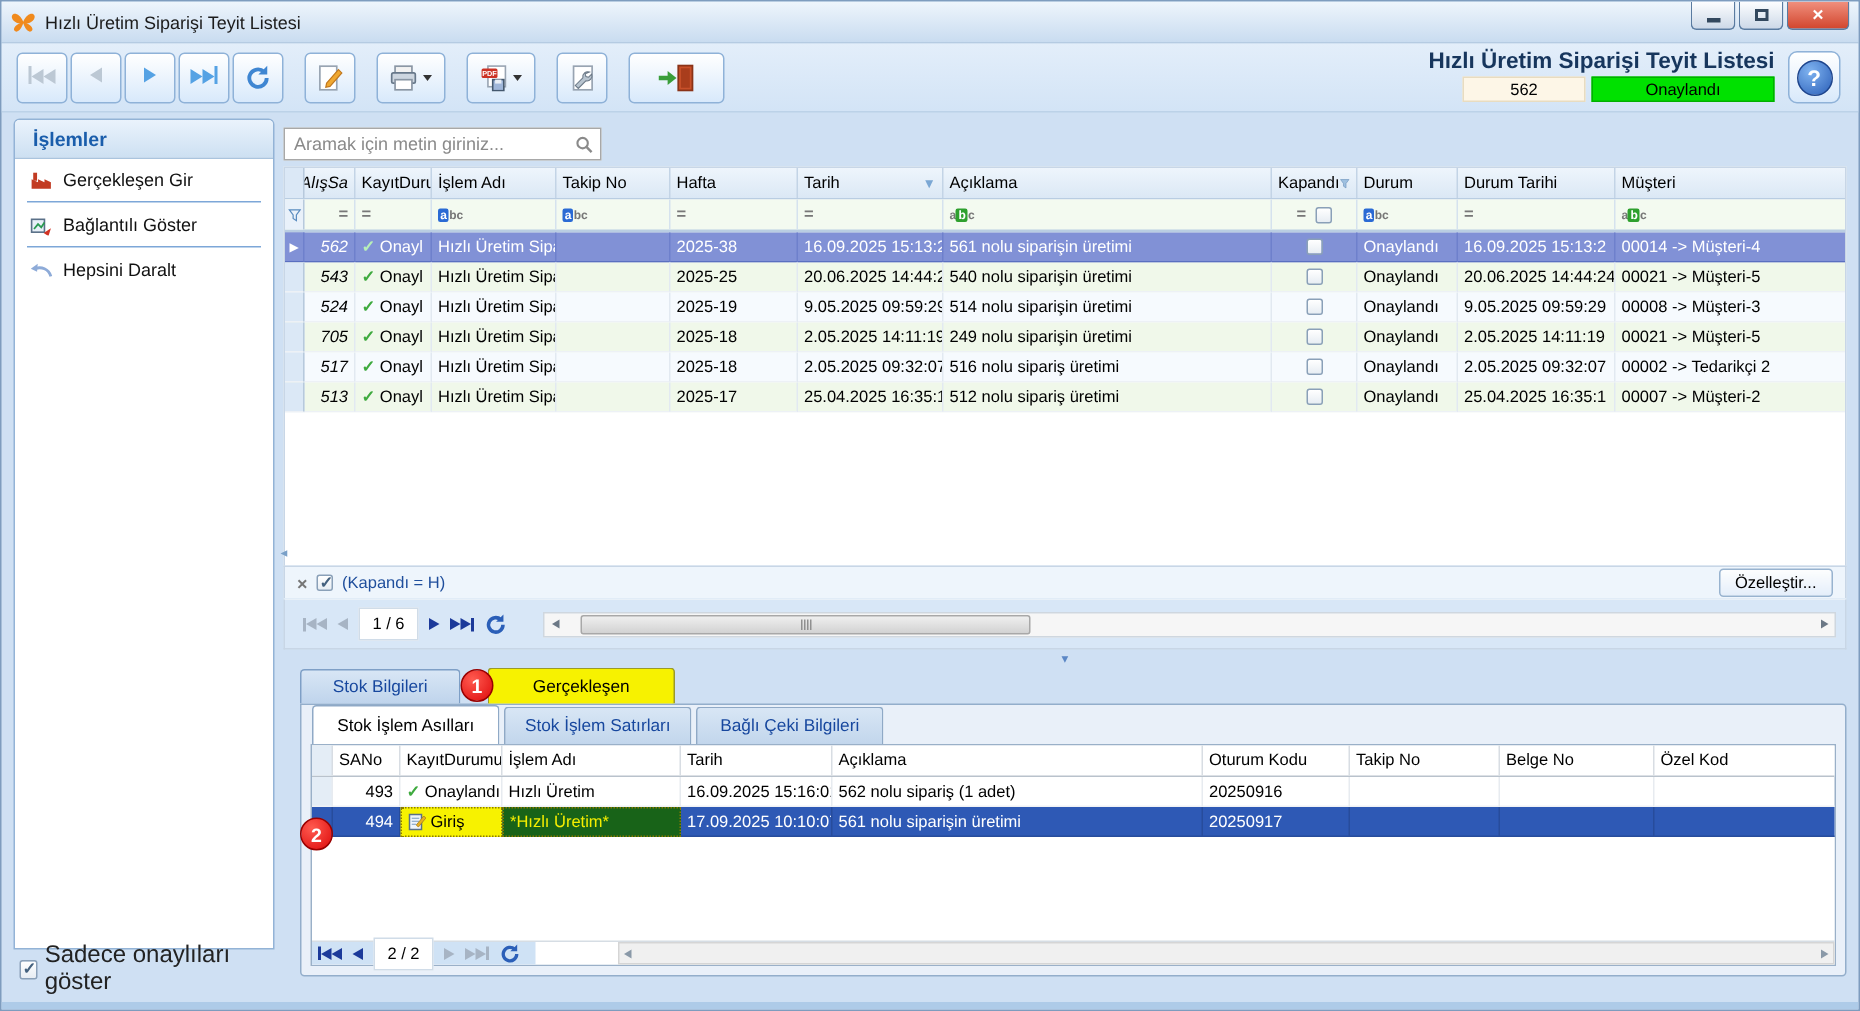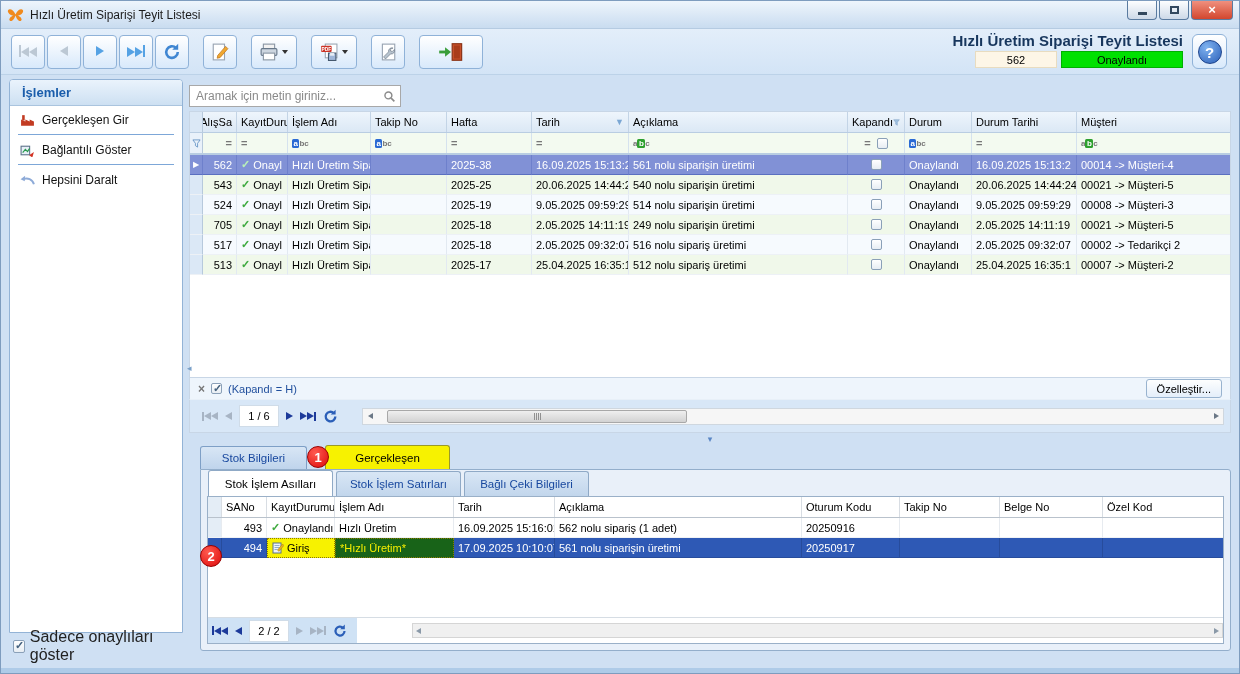--- a/index.html
+++ b/index.html
@@ -73,21 +73,21 @@
   .gf .c { display:flex; align-items:center; border-right:1px solid #d5e2ee; padding:0 4px; color:#777; font-weight:bold; }
   .gr { height:20px; }
   .gr .c { display:flex; align-items:center; border-right:1px solid #e2e9f1; border-bottom:1px solid #edf1f6; padding:0 4px; white-space:nowrap; overflow:hidden; }
   .gr.sel { background:#8191d6; color:#fff; }
   .gr.sel .c { border-right-color:#6e80cc; border-bottom:1px solid #5a6fc0; }
   .gr.alt1 { background:#f0f8ea; }
   .gr.alt2 { background:#f6fafe; }
 
   .c.ind { width:13px; justify-content:center; background:#dbe8f6; border-right:1px solid #b7c9dc; padding:0; }
   .gr.sel .c.ind { background:#8191d6; color:#fff; font-size:8px; }
-  .c.alissa { width:34px; justify-content:flex-end; }
+  .c.alissa { width:34px; justify-content:flex-end;font-style:italic; }
   .c.kayit { width:51px; }
   .c.islem { width:83px; }
   .c.takip { width:76px; }
   .c.hafta { width:85px; }
   .c.tarih { width:97px; }
   .c.acik { width:219px; }
   .c.kapandi { width:57px; justify-content:center; }
   .c.durum { width:67px; }
   .c.dtarih { width:105px; }
   .c.musteri { flex:1; border-right:none !important; }
@@ -155,21 +155,21 @@
   .dc-tarih { width:101px; }
   .dc-acik { width:247px; }
   .dc-oturum { width:98px; }
   .dc-takip { width:100px; }
   .dc-belge { width:103px; }
   .dc-ozel { flex:1; border-right:none !important; }
   .cell-giris { background:#f7f200 !important; color:#000 !important; border:1px dotted #8a7a00 !important; gap:3px; }
   .cell-hizli { background:#186318 !important; color:#f5ee00 !important; border:1px dotted #8a7a00 !important; }
   .badge.b2 { left:-8px; top:48px; }
   .dfill { flex:1; background:#fff; }
-  .dpager { height:26px; border-top:1px solid #d6dde4; display:flex; align-items:center; background:#fff; }
+  .dpager { height:16px; border-top:1px solid #d6dde4; display:flex; align-items:center; background:#fff; }
   .dpgbg { background:#cfe2f5; height:100%; display:flex; align-items:center; padding:0 10px 0 4px; gap:7px; }
   .dscroll { flex:1; height:15px; margin-left:55px; background:#f0f0f0; border:1px solid #d5d5d5; display:flex; align-items:center; justify-content:space-between; padding:0 3px; color:#8a99a8; }
   .dscroll .tr { border-top-width:3.5px; border-bottom-width:3.5px; }
   .dscroll .tr.l { border-right-width:5px; } .dscroll .tr.r { border-left-width:5px; }
 
   .winbottom { position:absolute; left:0; right:0; bottom:0; height:5px; background:#aecbe8; }
 </style>
 </head>
 <body>
 

